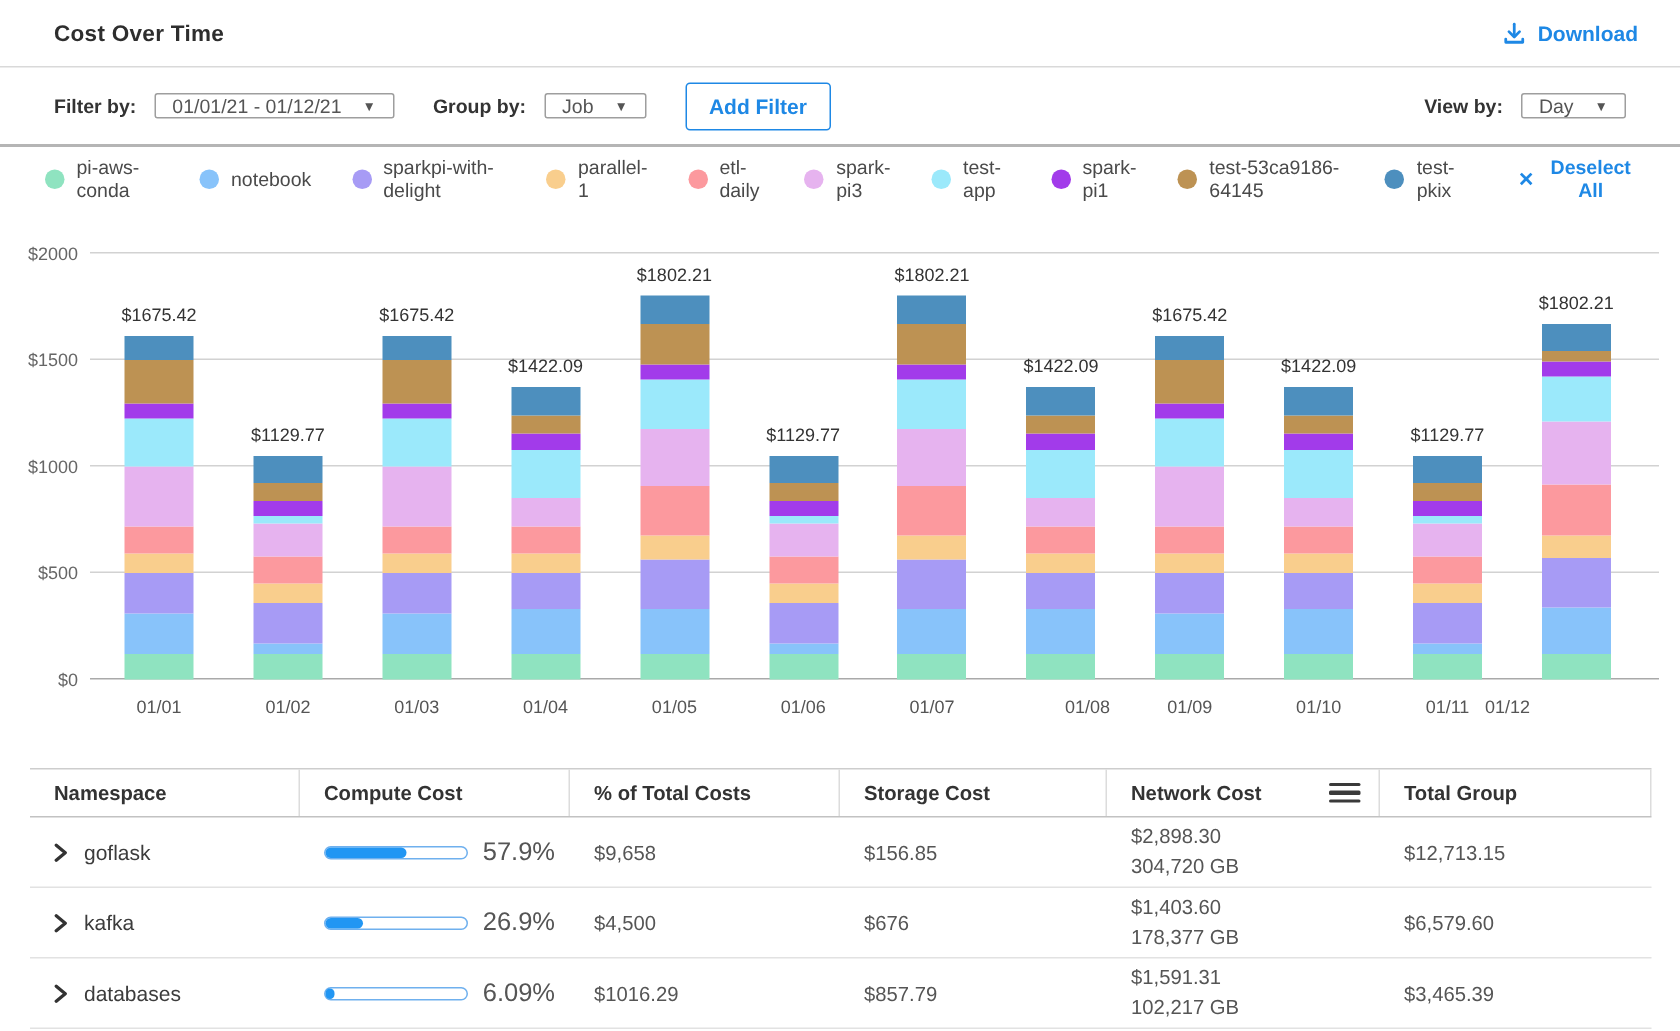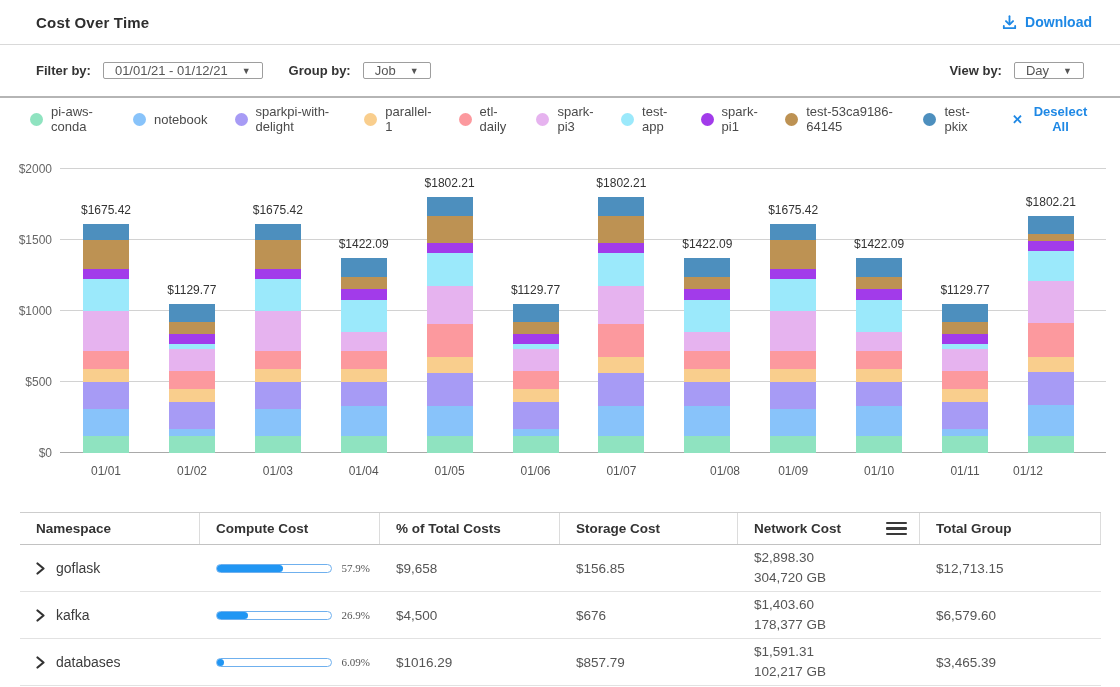--- a/index.html
+++ b/index.html
@@ -117,21 +117,21 @@
   .chev-btn { background: none; border: none; cursor: pointer; display: flex; padding: 0; }
   .pct-cell { display: flex; align-items: center; gap: 10px; }
   .pbar {
     position: relative; width: 122px; height: 9px;
     border: 1px solid #6fb0ee; border-radius: 6px; background: #fff;
   }
   .pbar-fill {
     position: absolute; left: 0; top: 0; bottom: 0;
     background: #2196F3; border-radius: 6px;
   }
-  .pct-label { font-size: 11px; color: #555; font-family: Liberation Serif, serif; }
+  .pct-label { font-size: 17px; color: #555; }
   .net-cell { line-height: 20px; }
 </style>
 </head>
 <body>
 
 <div class="app-header">
   <div class="page-title">Cost Over Time</div>
   <button class="download-btn">
     <svg width="17" height="17" viewBox="0 0 24 24" fill="none" stroke="#1E88E5" stroke-width="2.6" stroke-linecap="round" stroke-linejoin="round">
       <path d="M12 3v11"></path>
@@ -146,20 +146,21 @@
   <span class="ctl-label">Filter by:</span>
   <div class="select-box">
     <span>01/01/21 - 01/12/21</span>
     <span class="select-caret">▼</span>
   </div>
   <span class="ctl-label group-by">Group by:</span>
   <div class="select-box">
     <span>Job</span>
     <span class="select-caret">▼</span>
   </div>
+  <button class="add-filter-btn">Add Filter</button>
   <span class="ctl-label view-by">View by:</span>
   <div class="select-box">
     <span>Day</span>
     <span class="select-caret">▼</span>
   </div>
 </div>
 
 <div class="legend-row">
   <div class="legend-items">
       <div class="legend-item">
@@ -381,21 +382,21 @@
         <div class="bar-seg" style="bottom: 48.28px; height: 32.376px; background: rgb(167, 155, 245);"></div>
         <div class="bar-seg" style="bottom: 80.656px; height: 15.052px; background: rgb(249, 206, 141);"></div>
         <div class="bar-seg" style="bottom: 95.708px; height: 33.938px; background: rgb(252, 153, 158);"></div>
         <div class="bar-seg" style="bottom: 129.646px; height: 42.032px; background: rgb(230, 179, 239);"></div>
         <div class="bar-seg" style="bottom: 171.678px; height: 29.962px; background: rgb(155, 233, 251);"></div>
         <div class="bar-seg" style="bottom: 201.64px; height: 10.65px; background: rgb(162, 59, 234);"></div>
         <div class="bar-seg" style="bottom: 212.29px; height: 6.674px; background: rgb(189, 146, 83);"></div>
         <div class="bar-seg" style="bottom: 218.964px; height: 18.318px; background: rgb(77, 143, 190);"></div>
       </div>
       <div class="bar-total" style="left: 945.9px; bottom: 244.282px;">$1802.21</div>
-      <div class="x-label" style="left: 923px;">01/12</div>
+      <div class="x-label" style="left: 900px;">01/12</div>
     </div>
 </div>
 
 <div class="cost-table">
   <div class="t-header">
       <div class="t-hcell">
         <span>Namespace</span>
       </div>
       <div class="t-hcell">
         <span>Compute Cost</span>

